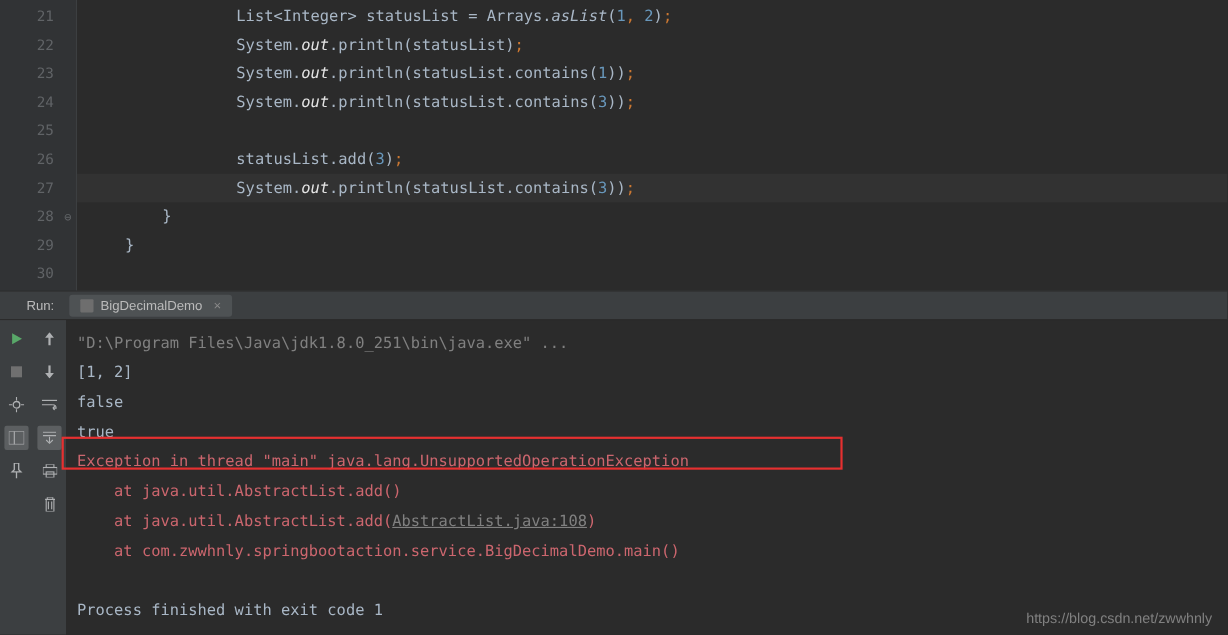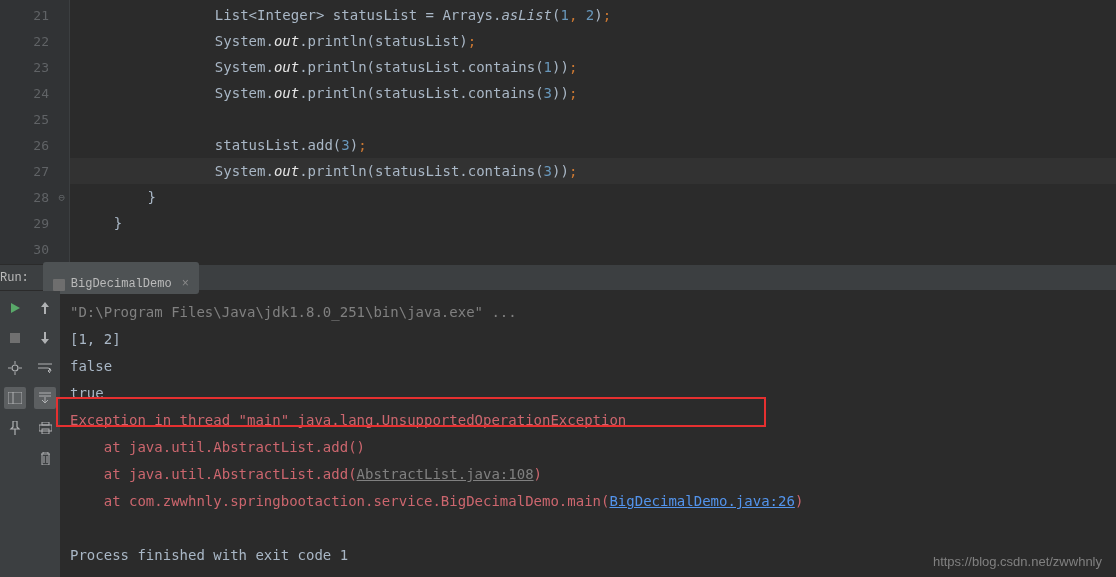--- a/index.html
+++ b/index.html
@@ -66,37 +66,37 @@
     .semi { color: #cc7832; }
     .comma { color: #cc7832; }
 
     .panel-header {
       height: 27px;
       background: #3c3f41;
       border-top: 1px solid #2b2b2b;
       border-bottom: 1px solid #2b2b2b;
       display: flex;
       align-items: center;
-      padding-left: 0;
+      padding-left: 24px;
       color: #bbbbbb;
-      font-family: Liberation Mono, monospace;
+      font-family: Liberation Sans, sans-serif;
       font-size: 12px;
     }
     .panel-header .run-label {
       margin-right: 14px;
       color: #bbbbbb;
     }
     .tab {
       display: flex;
-      align-items: flex-end;
+      align-items: center;
       gap: 6px;
       padding: 3px 10px;
       background: #4e5254;
       border-radius: 3px;
-      height: 32px;
+      height: 20px;
     }
     .tab-icon {
       width: 12px;
       height: 12px;
       background: #6e6e6e;
       border-radius: 1px;
     }
     .tab-close {
       color: #8a8a8a;
       font-size: 12px;
@@ -306,20 +306,20 @@
     </div>
   </div>
   <div class="console-output">
     <div class="console-line cmd-line">"D:\Program Files\Java\jdk1.8.0_251\bin\java.exe" ...</div>
     <div class="console-line">[1, 2]</div>
     <div class="console-line">false</div>
     <div class="console-line">true</div>
     <div class="console-line error-line">Exception in thread "main" java.lang.UnsupportedOperationException</div>
     <div class="console-line error-line"><span>    at java.util.AbstractList.add(</span><span>)</span></div>
     <div class="console-line error-line"><span>    at java.util.AbstractList.add(</span><span class="link">AbstractList.java:108</span><span>)</span></div>
-    <div class="console-line error-line"><span>    at com.zwwhnly.springbootaction.service.BigDecimalDemo.main(</span><span class="link-blue">BigDecimalDemo.java:26</span><span>)</span></div>
+    <div class="console-line error-line"><span>    at com.zwwhnly.springbootaction.service.BigDecimalDemo.main(</span><span>)</span></div>
     <div class="console-line"></div>
     <div class="console-line">Process finished with exit code 1</div>
     <div class="highlight-box" style="top:106px; left:-4px; width:710px; height:30px;"></div>
   </div>
 </div>
 
 <div class="watermark">https://blog.csdn.net/zwwhnly</div>
 
 </body></html>

